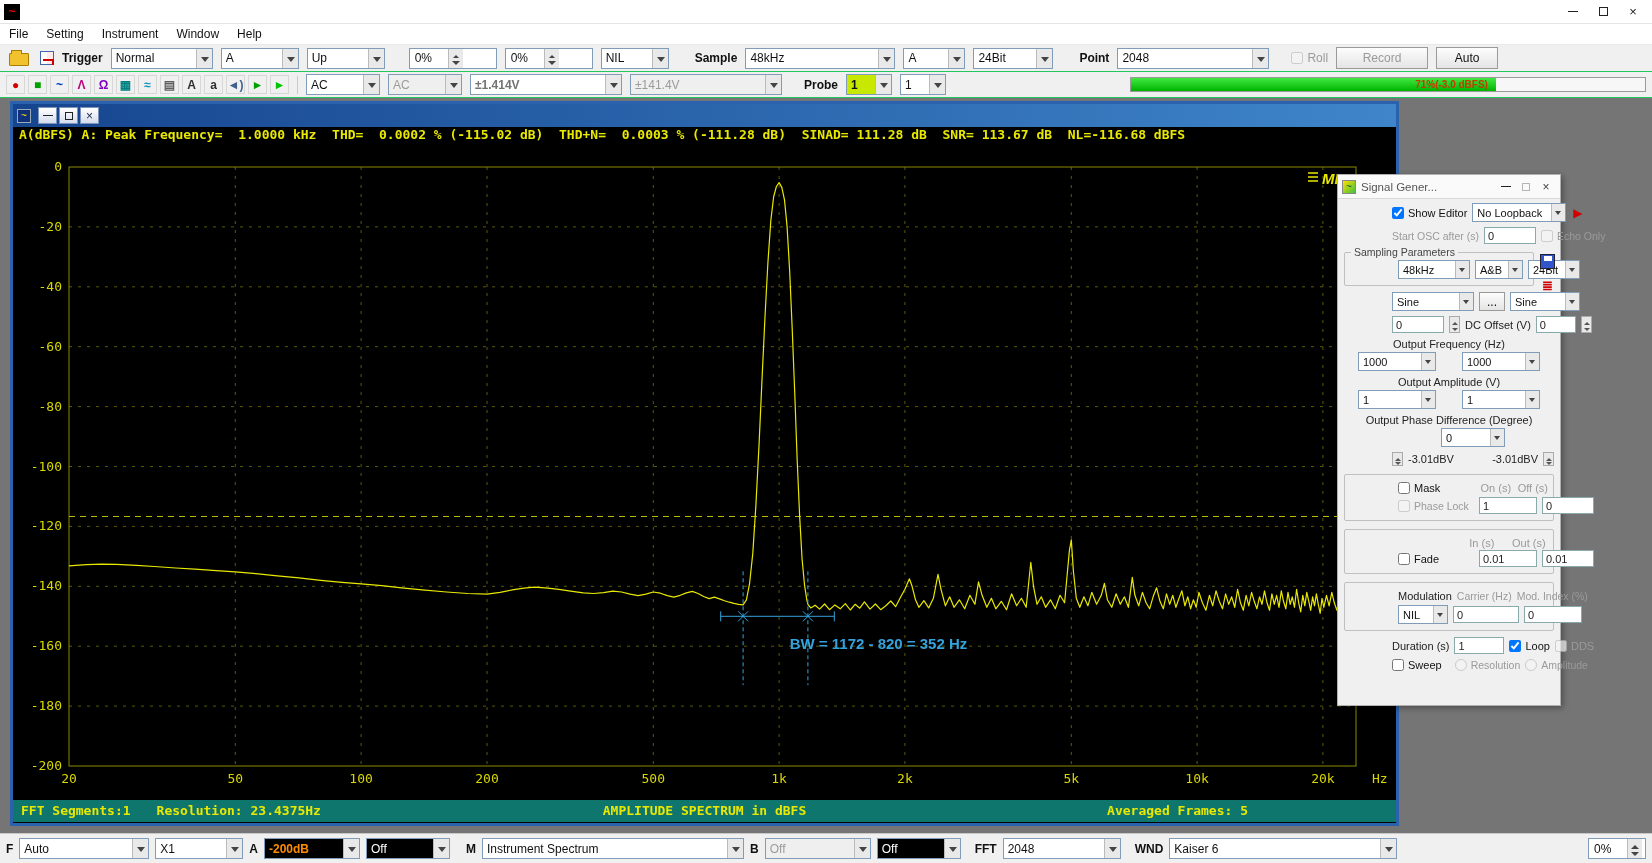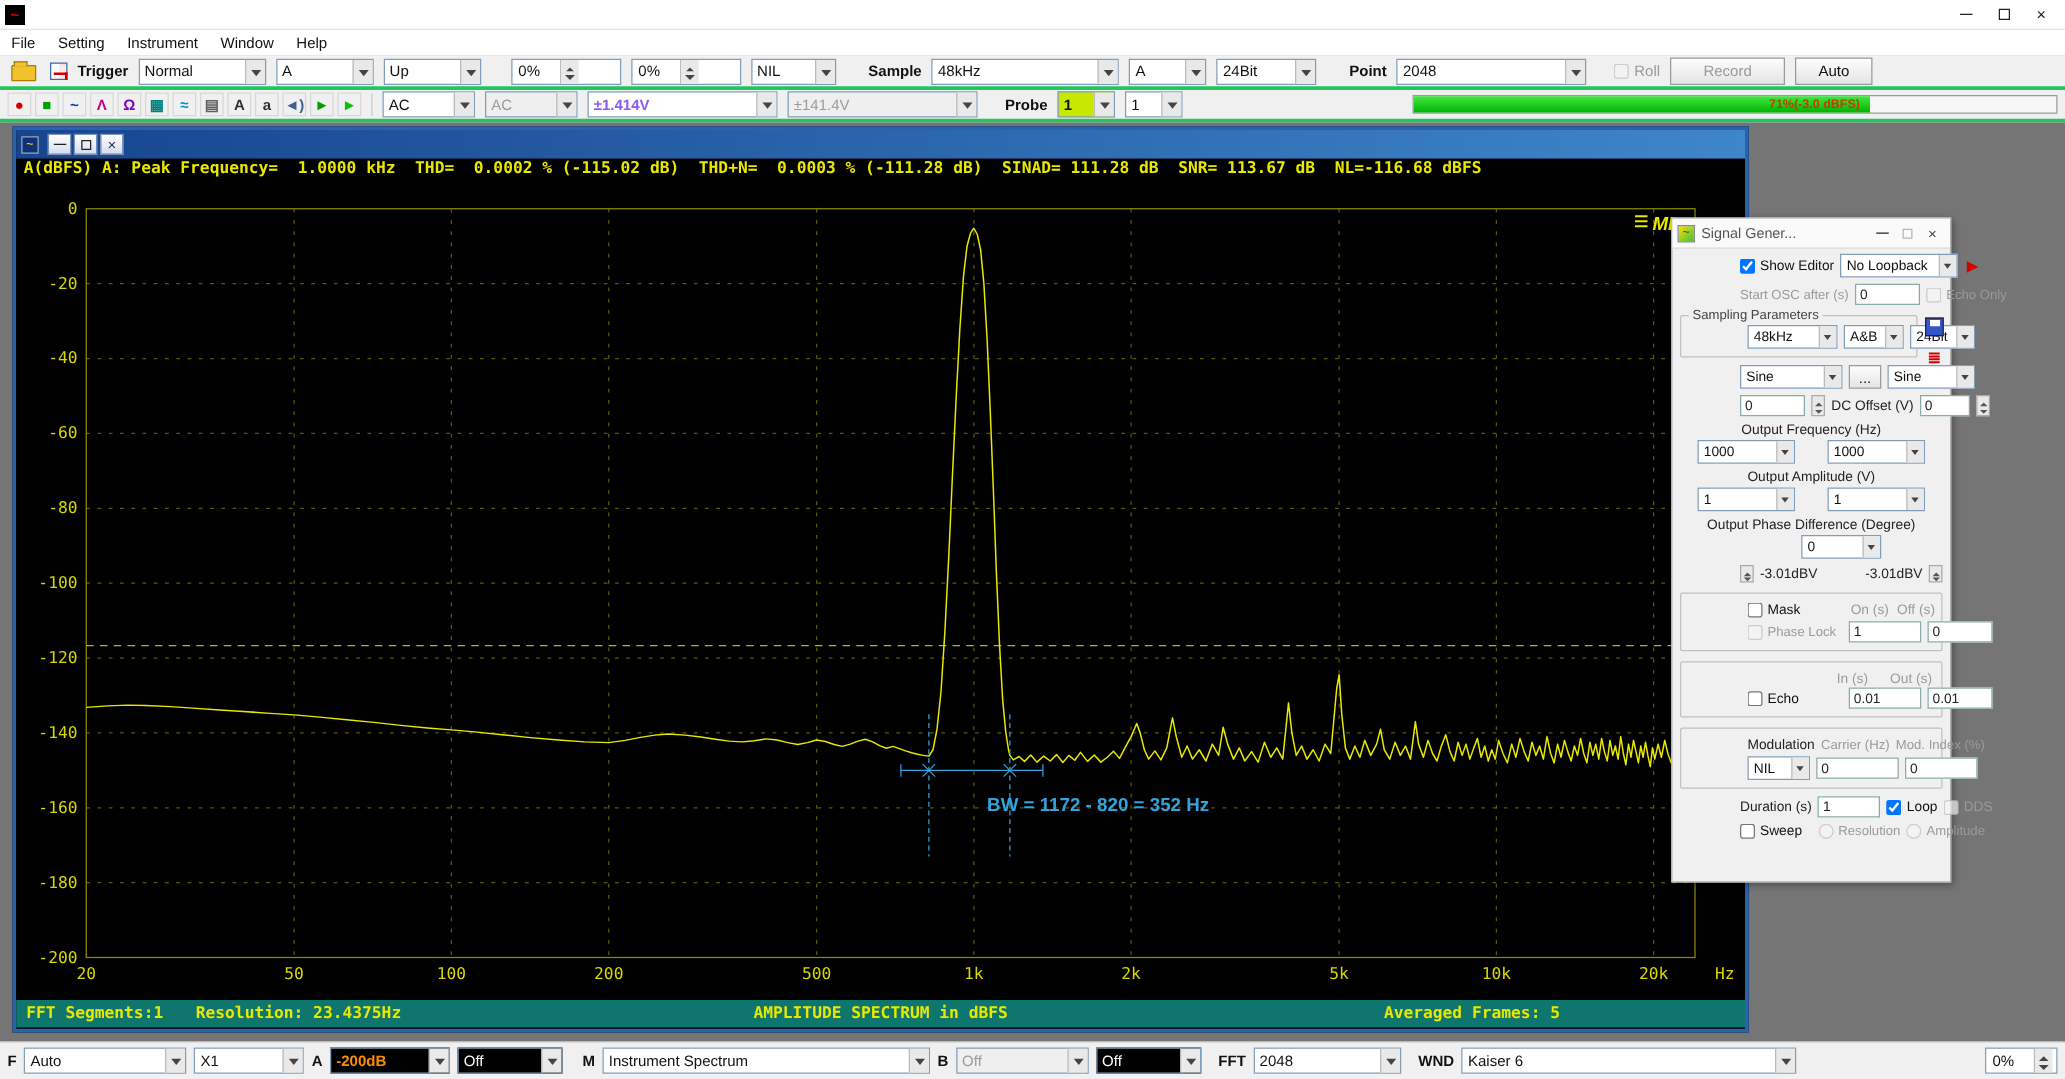--- a/index.html
+++ b/index.html
@@ -13,33 +13,33 @@
   .win-controls{margin-left:auto;display:flex;}
   .wbtn{width:30px;height:22px;display:flex;align-items:center;justify-content:center;font-size:13px;color:#222;}
   .glyph-min{width:10px;height:0;border-bottom:1px solid #222;display:inline-block;}
   .glyph-max{width:9px;height:9px;border:1px solid #222;display:inline-block;}
 
   
   .menubar{height:21px;background:#fff;display:flex;align-items:center;font-size:12px;border-bottom:1px solid #e8e8e8;}
   .menu-item{padding:2px 9px;color:#111;}
 
   
-  .toolbar{height:27px;background:#f0f0f0;display:flex;align-items:center;padding:0 6px;border-bottom:3px solid #22c55e;gap:8px;}
+  .toolbar{height:27px;background:#f0f0f0;display:flex;align-items:center;padding:0 6px;border-bottom:1px solid #22c55e;gap:8px;}
   .toolbar2{height:26px;}
   .tlabel{font-size:12px;font-weight:bold;color:#111;white-space:nowrap;}
   .combo{display:inline-flex;align-items:stretch;height:21px;background:#fff;border:1px solid #7f9db9;font-size:12px;flex:none;}
   .combo .cv{flex:1;display:flex;align-items:center;padding:0 4px;white-space:nowrap;overflow:hidden;color:#111;}
   .combo .ca{width:16px;background:#e9e9e9;border-left:1px solid #bbb;position:relative;}
   .combo .ca::after{content:"";position:absolute;left:4px;top:8px;border:4px solid transparent;border-top:5px solid #444;}
   .combo.dark{background:#000;}
   .combo.dark .cv{color:#fff;}
   .combo.dark.orange .cv{color:#ff8c00;font-weight:bold;}
   .combo.dis{background:#efefef;}
   .combo.dis .cv{color:#9b9b9b;}
-  .combo.blue .cv{color:#8b5cf6;font-weight:bold;}
+  .combo.blue .cv{color:#737373;font-weight:bold;}
   .combo.lime{background:#c8e800;}
   .combo.lime .cv{color:#111;font-weight:bold;}
 
   .spin{display:inline-flex;height:21px;border:1px solid #7f9db9;background:#fff;flex:none;}
   .spin .sv{min-width:38px;display:flex;align-items:center;padding:0 5px;font-size:12px;color:#111;}
   .spin .sb{width:15px;display:flex;flex-direction:column;border-left:1px solid #bbb;}
   .spin .su,.spin .sd{flex:1;background:#e9e9e9;position:relative;}
   .spin .su::after{content:"";position:absolute;left:3px;top:2px;border:4px solid transparent;border-bottom:4px solid #444;}
   .spin .sd::after{content:"";position:absolute;left:3px;top:3px;border:4px solid transparent;border-top:4px solid #444;}
 
@@ -473,21 +473,21 @@
 
       <div class="sg-group">
         <div class="sgrow" style="margin-bottom:1px">
           <span style="width:76px"></span>
           <span class="sg-lab dim" style="width:62px;text-align:center">In (s)</span>
           <span class="sg-lab dim" style="width:52px;text-align:center">Out (s)</span>
         </div>
         <div class="sgrow" style="margin-bottom:2px">
           <label class="cb" style="font-size:11px;width:76px">
             <input type="checkbox" style="">
-            <span>Echo</span>
+            <span>Fade</span>
           </label>
           <input class="ti" style="width: 58px;" value="0.01">
           <input class="ti" style="width: 52px;" value="0.01">
         </div>
       </div>
 
       <div class="sg-group">
         <div class="sgrow" style="margin-bottom:3px">
           <span class="sg-lab" style="width:62px">Modulation</span>
           <span class="sg-lab dim" style="width:68px;text-align:center;font-size:10.5px">Carrier (Hz)</span>
@@ -566,21 +566,21 @@
   <div class="combo dark" style="width:84px">
     <span class="cv">Off</span>
       <span class="ca"></span>
   </div>
   <span class="tlabel" style="margin-left:8px">FFT</span>
   <div class="combo" style="width:118px">
     <span class="cv">2048</span>
       <span class="ca"></span>
   </div>
   <span class="tlabel" style="margin-left:8px">WND</span>
-  <div class="combo" style="width:268px">
+  <div class="combo" style="width:228px">
     <span class="cv">Kaiser 6</span>
       <span class="ca"></span>
   </div>
   <div class="spin" style="width:58px;margin-left:auto">
     <span class="sv">0%</span>
     <span class="sb">
         <i class="su"></i>
         <i class="sd"></i>
       </span>
   </div>

